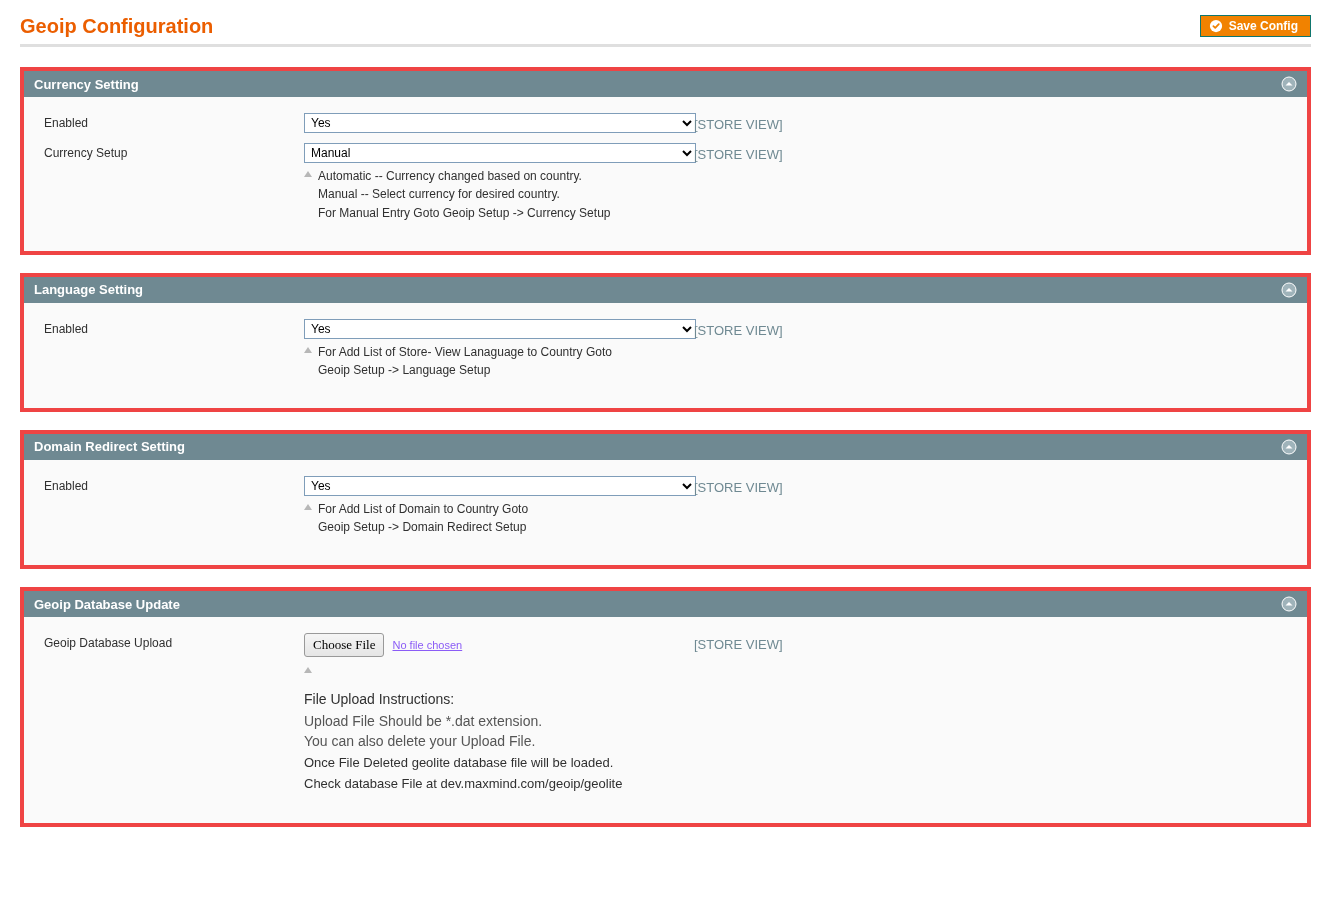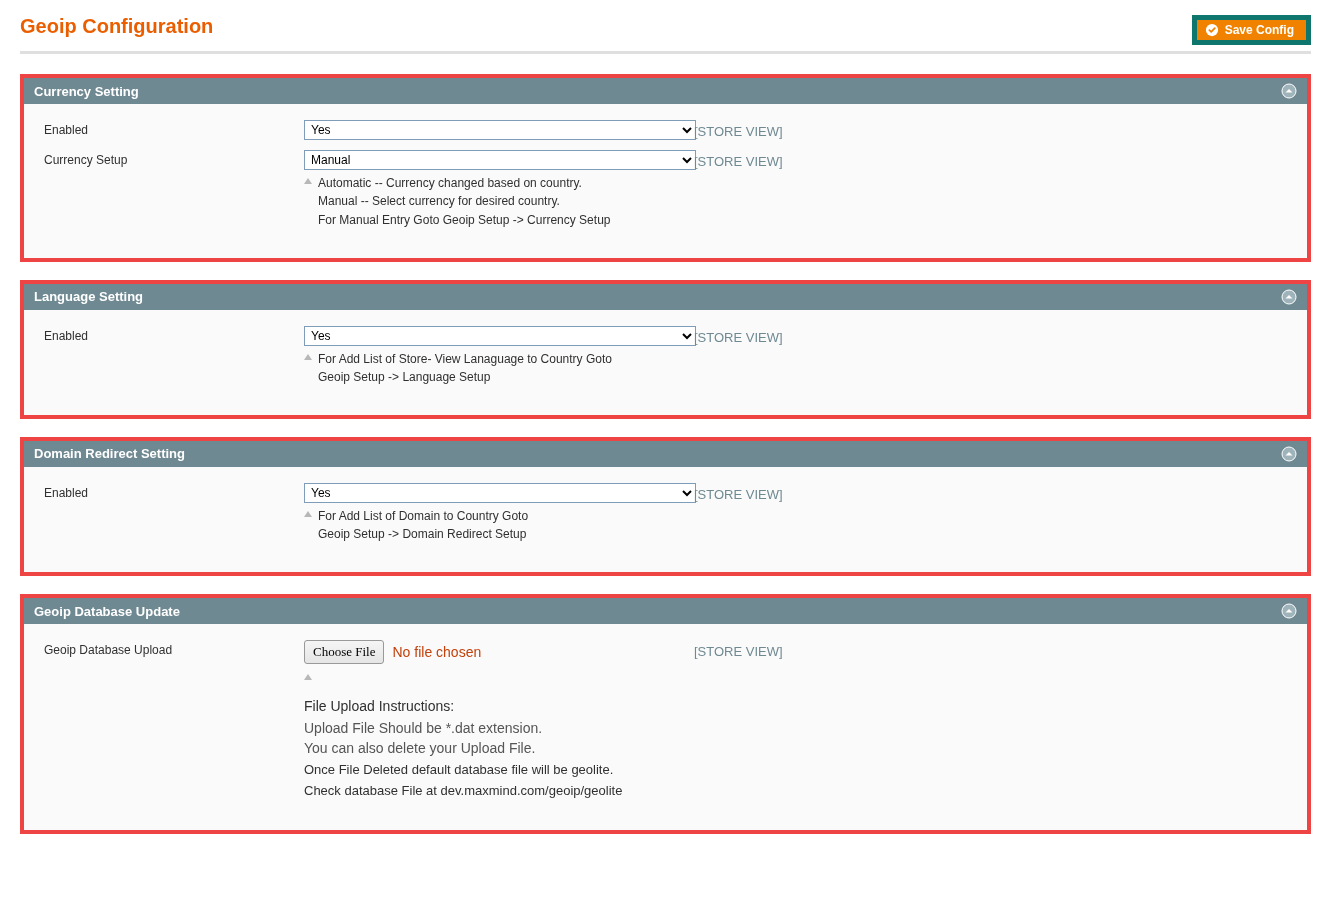--- a/index.html
+++ b/index.html
@@ -18,21 +18,21 @@
     gap: 20px;
   }
   .page-title {
     color: #eb5e00;
     font-size: 20px;
     font-weight: bold;
     margin: 0;
   }
   .save-btn {
     background: #f18200;
-    border: 5px solid #0f766e;
+    border: 1px solid #0f766e;
     color: #fff;
     font-weight: bold;
     font-size: 12px;
     padding: 3px 12px 3px 8px;
     display: inline-flex;
     align-items: center;
     gap: 6px;
     cursor: pointer;
   }
   .save-btn .ico {
@@ -127,22 +127,23 @@
     background: linear-gradient(#f5f5f5,#e5e5e5);
     cursor: pointer;
     font-family: Liberation Serif, serif;
   }
   .upload-wrap {
     display: inline-flex;
     align-items: center;
     gap: 8px;
   }
   .upload-status {
-    color: #c2410c;
-    font-size: 14px;
+    color: #8b5cf6;
+    font-size: 11px;
+    text-decoration: underline;
   }
   .indent-block {
     margin-top: 18px;
   }
   .instr-title {
     font-size: 14px;
     color: #303030;
     margin-bottom: 6px;
   }
   .instr-line-small {
@@ -302,20 +303,20 @@
               <svg width="8" height="6">
                 <path d="M0 6 L4 0 L8 6 Z" fill="#b7b7b7"></path>
               </svg>
             </span>
           <span></span>
         </div>
         <div class="indent-block">
           <div class="instr-title">File Upload Instructions:</div>
           <div class="instr-line-small">Upload File Should be *.dat extension.</div>
           <div class="instr-line-small">You can also delete your Upload File.</div>
-          <div class="instr-line">Once File Deleted default database file will be geolite.</div>
+          <div class="instr-line">Once File Deleted geolite database file will be loaded.</div>
           <div class="instr-line">Check database File at dev.maxmind.com/geoip/geolite</div>
         </div>
       </div>
       <div class="field-scope"><a>[STORE VIEW]</a></div>
     </div>
   </div>
 </div>
 
 </body></html>

